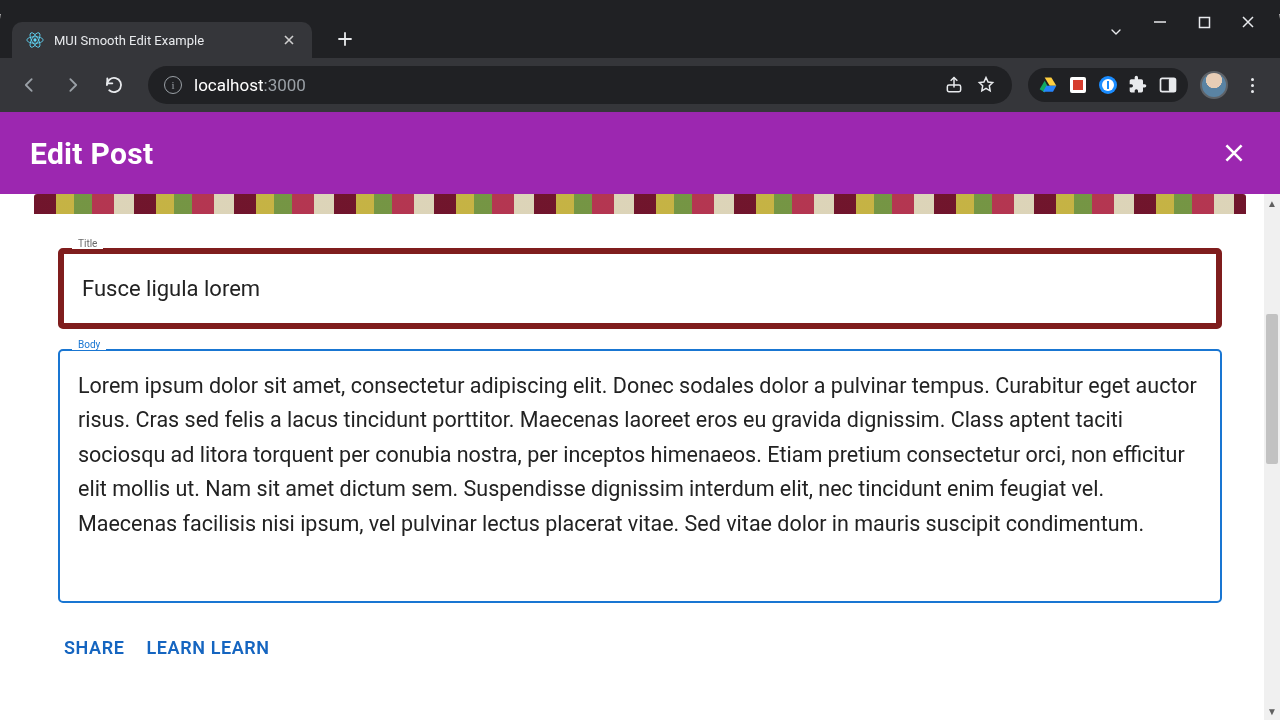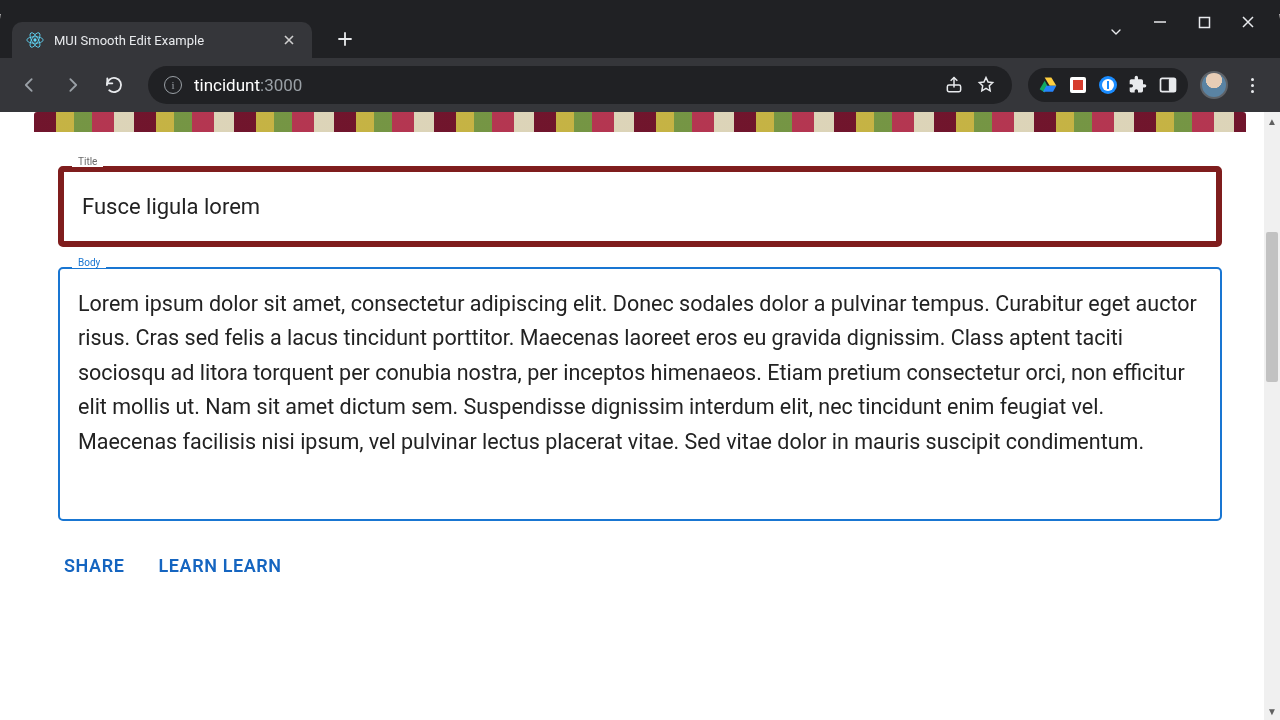--- a/index.html
+++ b/index.html
@@ -53,21 +53,21 @@
 
   .field { position:relative; margin-top:20px; }
   .field-label { position:absolute; top:-10px; left:14px; background:#fff; padding:0 6px; font-size:10px; color:#6a6a6a; }
   .field input.tf { width:100%; border:6px solid #7f1d1d; border-radius:5px; padding:22px 18px; font-size:22px; color:#222; outline:none; background:#fff; font-family:inherit; }
 
   .field.focused .field-label { color:#1976d2; }
   .field.focused .ta-wrap { border:2px solid #1976d2; border-radius:5px; }
   .ta-wrap { border:1px solid #c6c6c6; border-radius:5px; padding:18px; }
   .field textarea.ta { width:100%; border:none; outline:none; resize:none; font-size:21.5px; line-height:1.6; color:#222; font-family:inherit; min-height:210px; background:transparent; }
 
-  .actions { display:flex; gap:34px; margin-top:34px; padding-left:6px; }
+  .actions { display:flex; gap:22px; margin-top:34px; padding-left:6px; }
   .text-btn { color:#1565c0; font-weight:600; font-size:18px; letter-spacing:0.6px; background:none; border:none; font-family:inherit; }
 
   
   .vscroll { position:absolute; right:0; top:0; bottom:0; width:16px; background:#f0f0f0; }
   .vscroll .arrow { height:18px; display:flex; align-items:center; justify-content:center; color:#606060; font-size:10px; }
   .vscroll .thumb { position:absolute; right:2px; width:12px; background:#c2c2c2; border-radius:2px; top:120px; height:150px; }
 
   svg { display:block; }
 </style>
 </head>
@@ -139,21 +139,21 @@
     <div class="nav-btn active">
       <svg width="20" height="20" viewBox="0 0 24 24" fill="none" stroke="#e8eaed" stroke-width="2.2" stroke-linecap="round">
           <path d="M3.5 12a8.5 8.5 0 1 1 2.8 6.3"></path>
           <path d="M4 4v6h6"></path>
         </svg>
     </div>
 
     <div class="omnibox">
       <span class="info-icon">i</span>
       <span>
-        <span class="url-host">tincidunt</span><span class="url-port">:3000</span>
+        <span class="url-host">localhost</span><span class="url-port">:3000</span>
       </span>
       <span class="spacer"></span>
       <span class="toolbar-icon">
         <svg width="20" height="20" viewBox="0 0 24 24" fill="none" stroke="#e8eaed" stroke-width="1.8">
             <path d="M12 3v12"></path>
             <path d="M8 7l4-4 4 4"></path>
             <rect x="4" y="12" width="16" height="8" rx="2"></rect>
           </svg>
       </span>
       <span class="toolbar-icon">
@@ -202,20 +202,28 @@
           <i></i>
           <i></i>
           <i></i>
         </div>
     </div>
   </div>
 </div>
 
 <div class="page">
 
+  <div class="appbar">
+    <h1>Edit Post</h1>
+    <div class="close">
+      <svg viewBox="0 0 24 24">
+          <path d="M5 5l14 14M19 5L5 19" fill="none"></path>
+        </svg>
+    </div>
+  </div>
 
   <div class="content-scroll">
     <div class="hero-strip"></div>
 
     <div class="card">
 
       <div class="field">
         <span class="field-label">Title</span>
         <input class="tf" type="text" value="Fusce ligula lorem" style="">
       </div>

